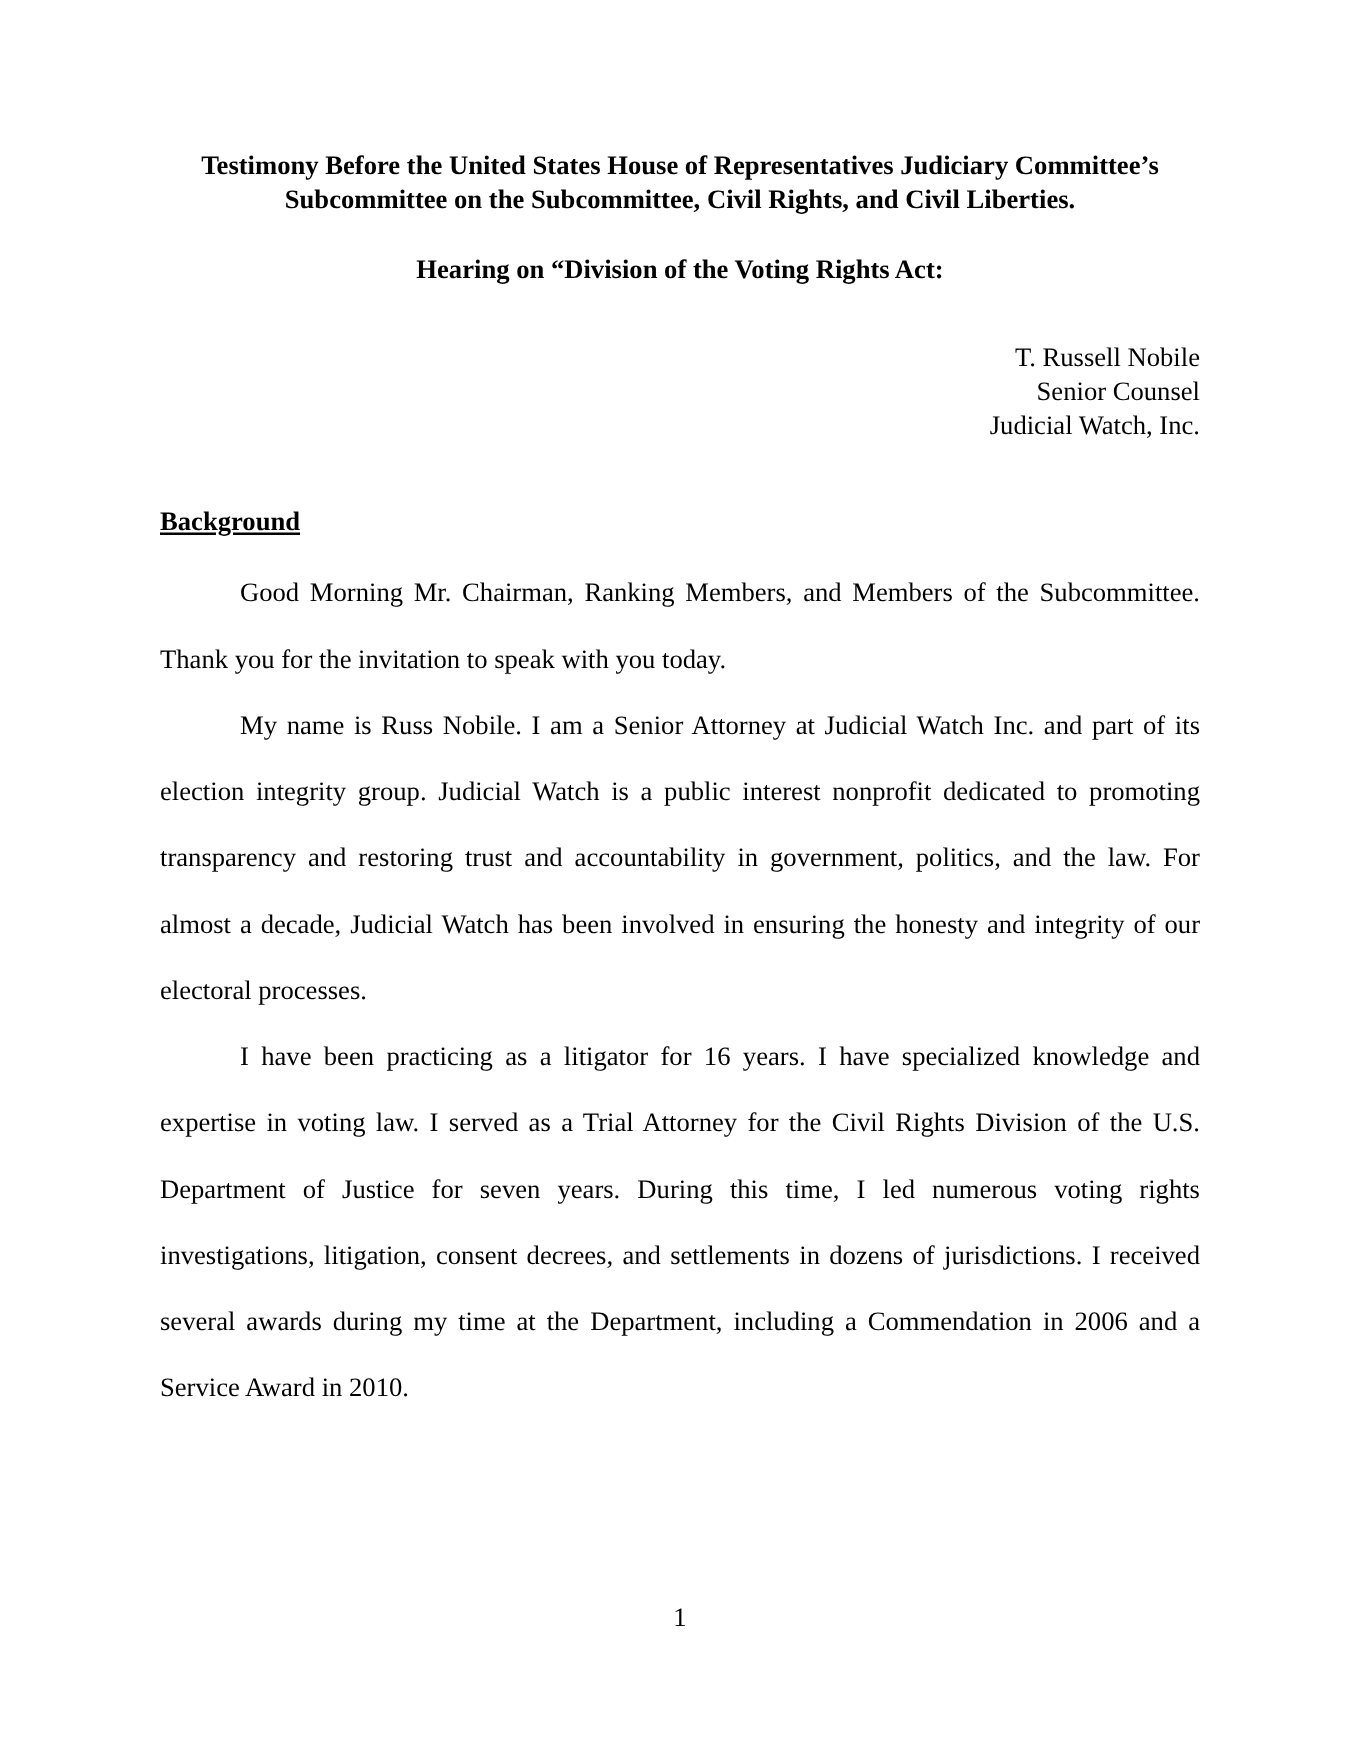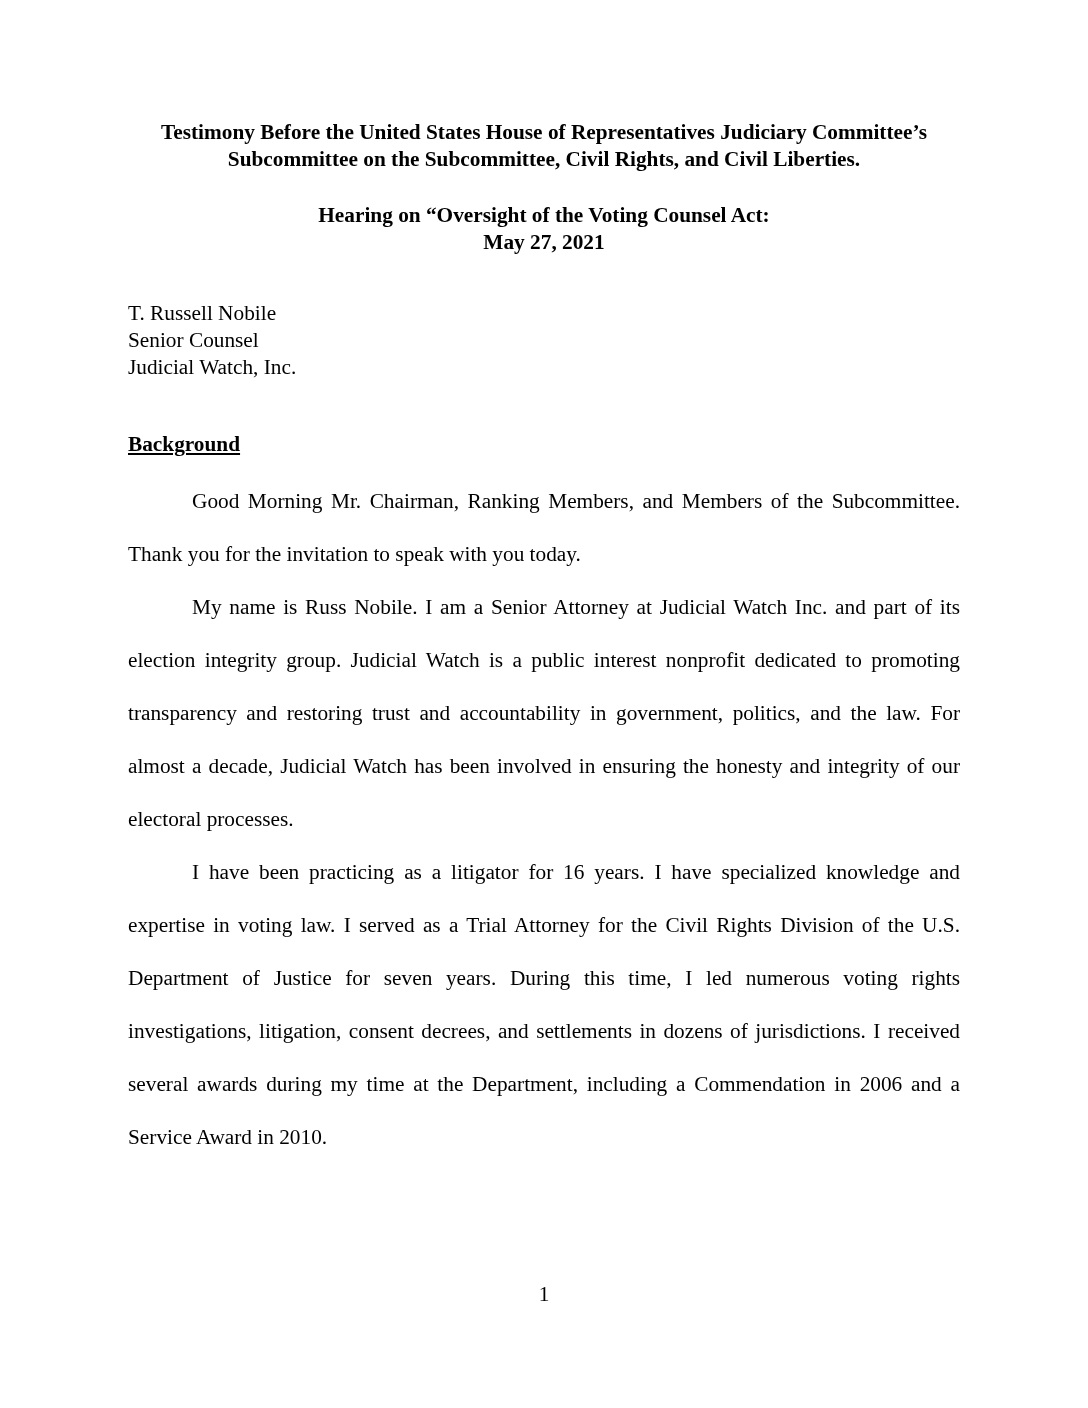--- a/index.html
+++ b/index.html
@@ -30,21 +30,21 @@
     line-height: 27px;
   }
   .hearing-block {
     margin-top: 29px;
     text-align: center;
     font-weight: bold;
     line-height: 27px;
   }
   .author-block {
     margin-top: 44px;
-    text-align: left;
+    text-align: right;
     font-weight: normal;
     line-height: 27px;
   }
   .section-heading {
     margin-top: 50px;
     line-height: 27px;
     font-weight: bold;
   }
   .section-heading span {
     text-decoration: underline;
@@ -72,22 +72,21 @@
 
 <div class="page">
   <div class="content">
 
     <div class="doc-header">
       <div>Testimony Before the United States House of Representatives Judiciary Committee’s</div>
       <div>Subcommittee on the Subcommittee, Civil Rights, and Civil Liberties.</div>
     </div>
 
     <div class="hearing-block">
-      <div>Hearing on “Oversight of the Voting Counsel Act:</div>
-      <div>May 27, 2021</div>
+      <div>Hearing on “Division of the Voting Rights Act:</div>
     </div>
 
     <div class="author-block">
       <div>T. Russell Nobile</div>
       <div>Senior Counsel</div>
       <div>Judicial Watch, Inc.</div>
     </div>
 
     <div class="section-heading">
       <span>Background</span>

